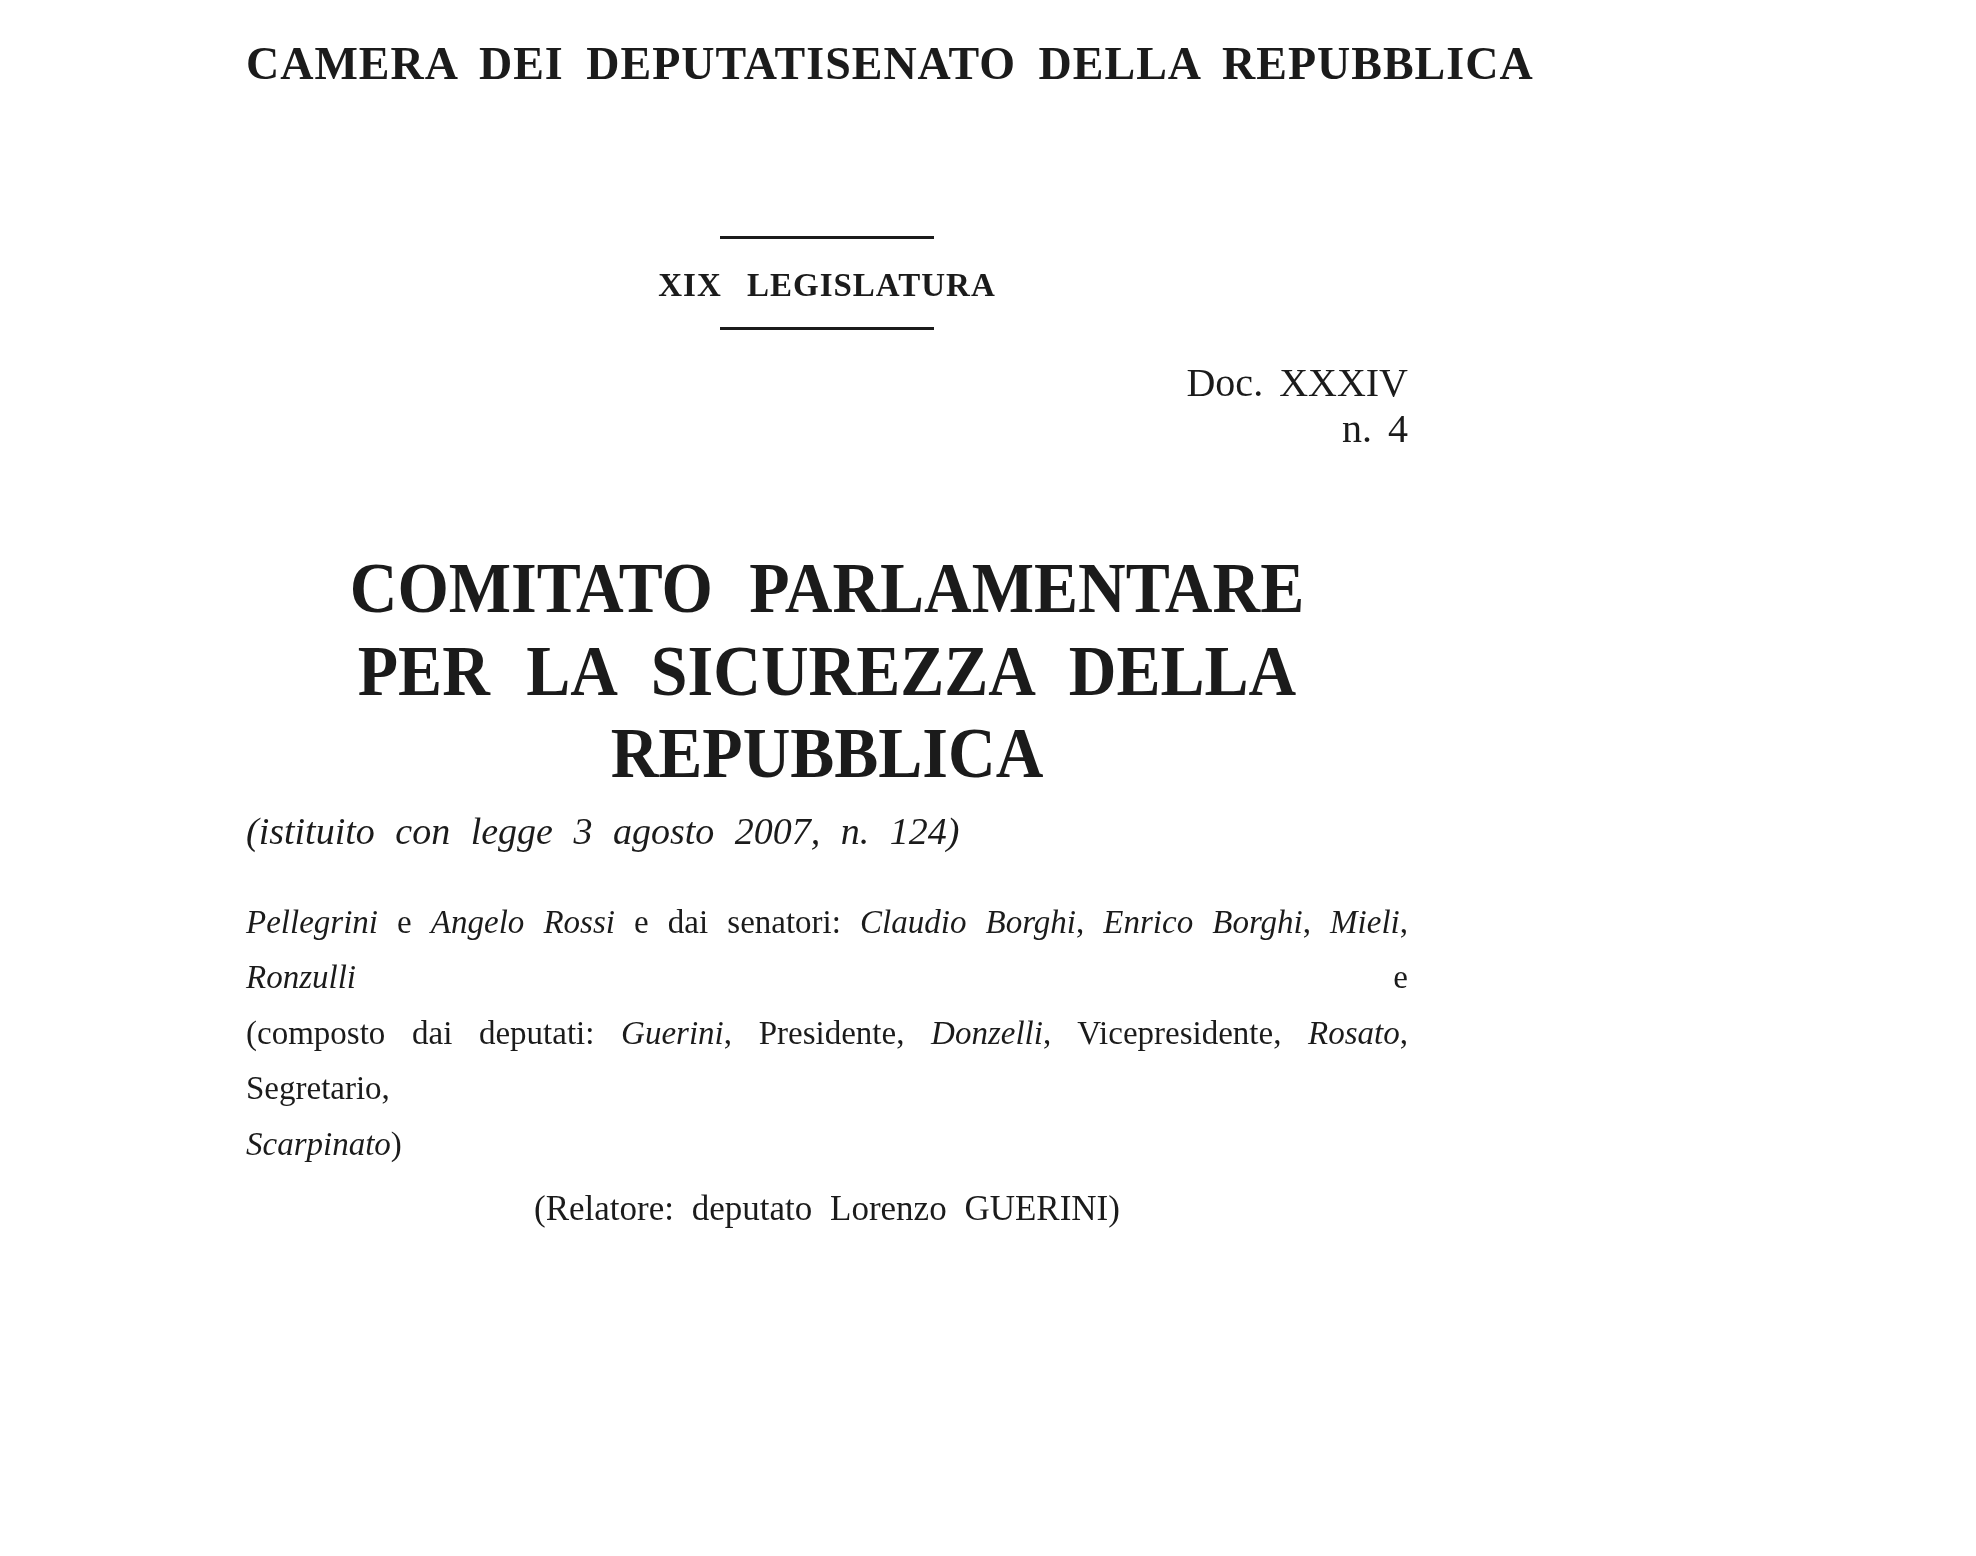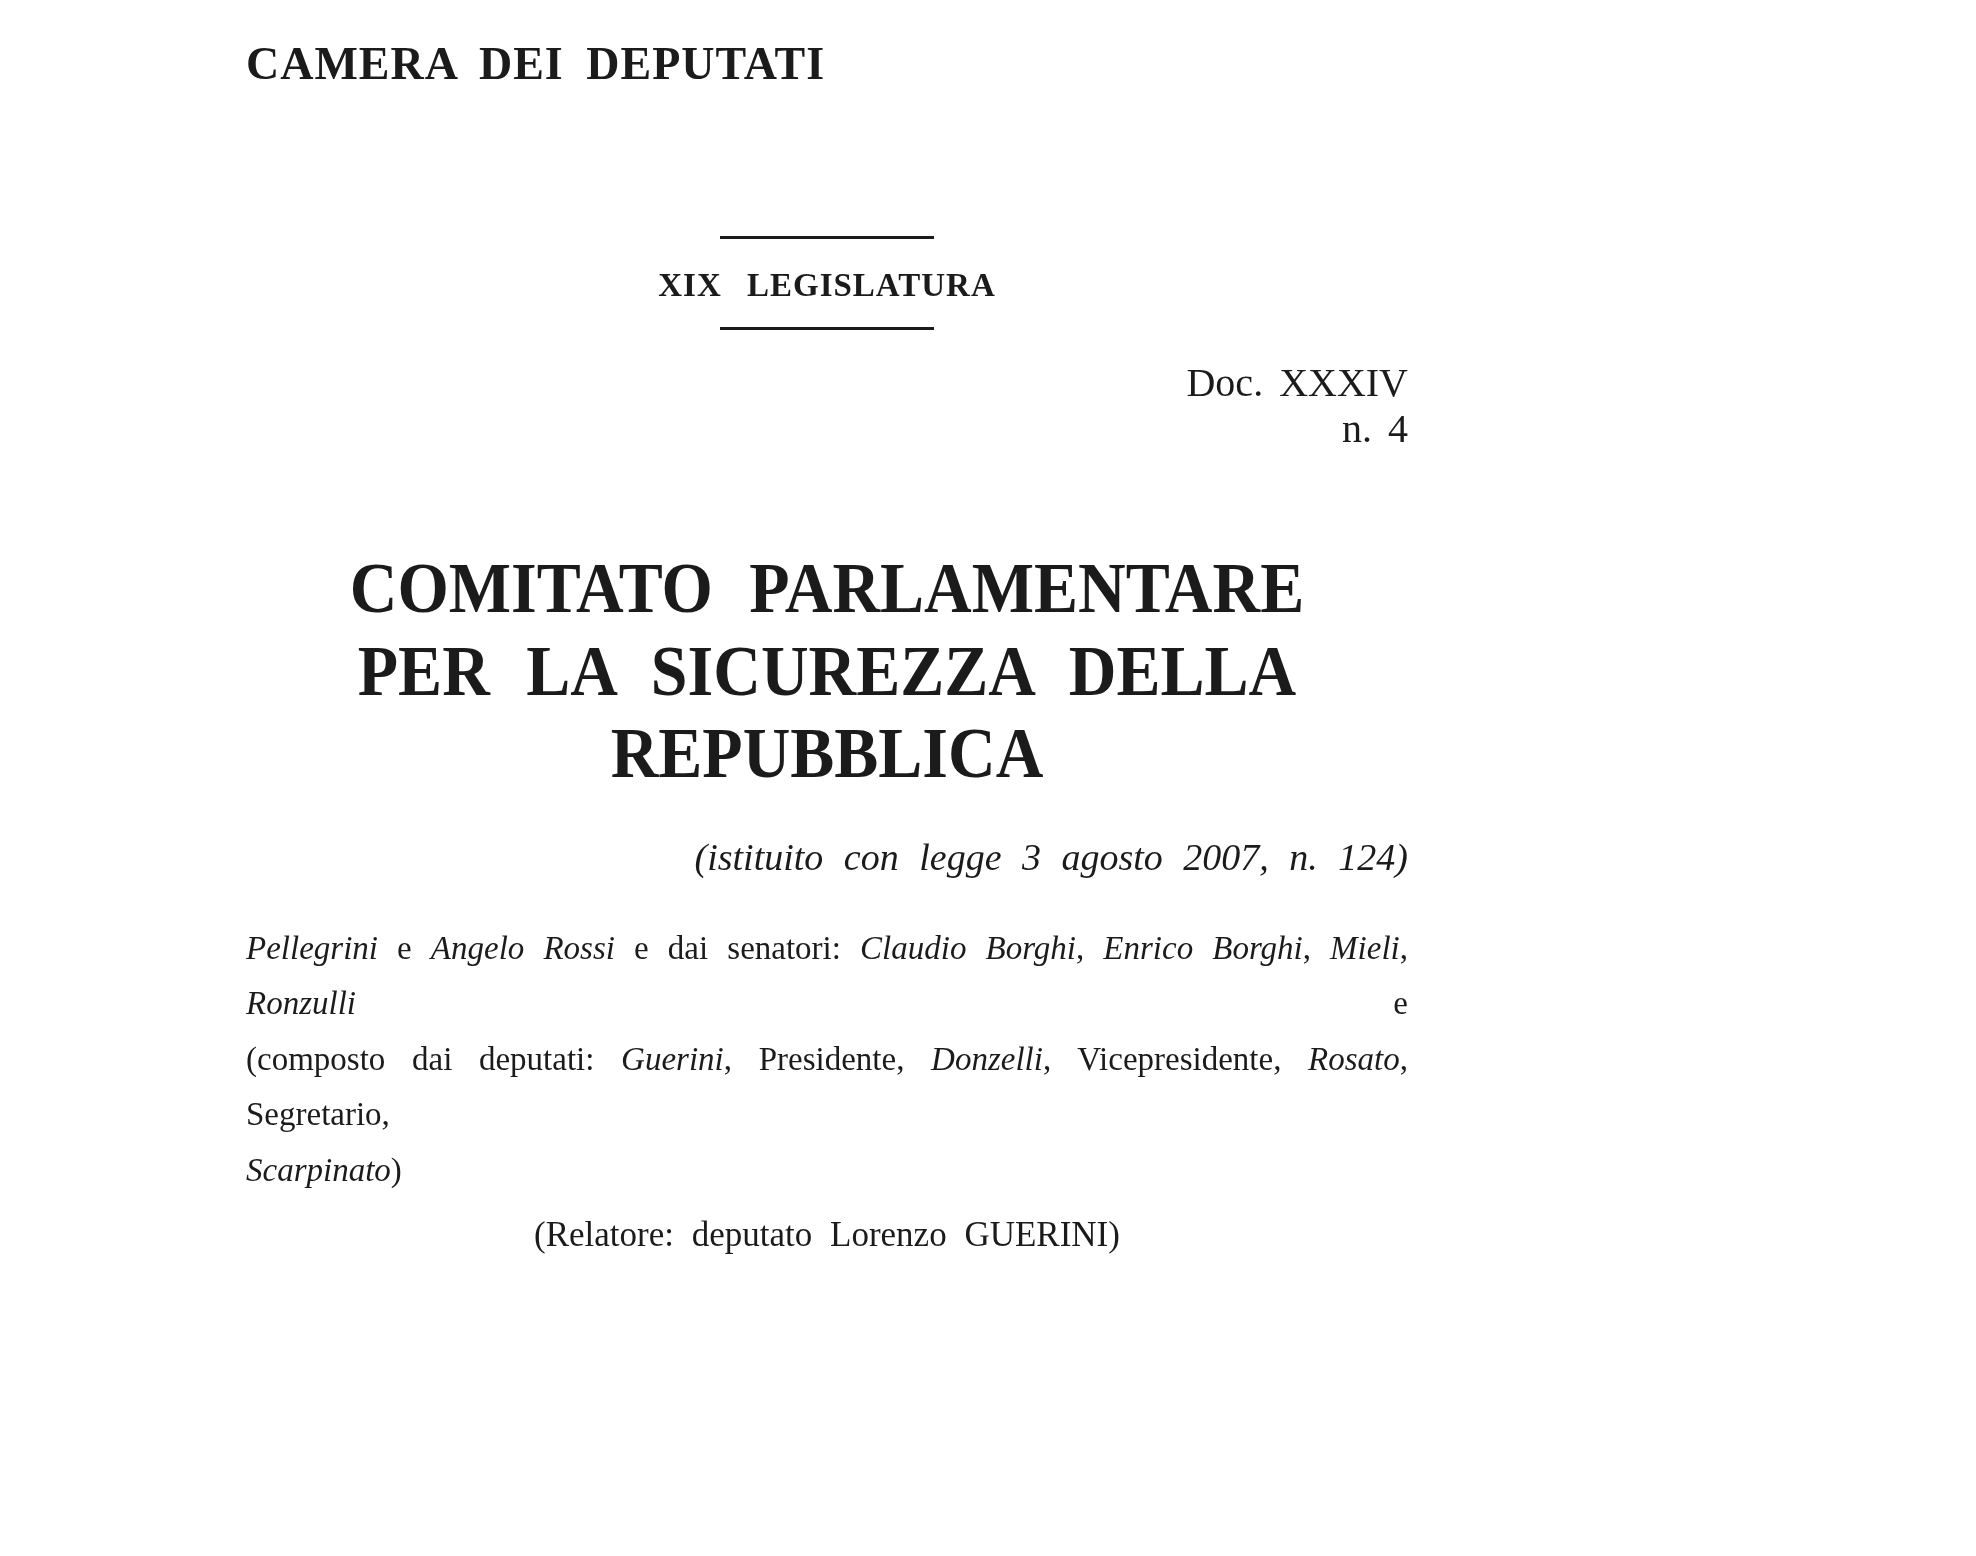--- a/index.html
+++ b/index.html
@@ -64,22 +64,22 @@
     text-align: center;
     font-size: 66px;
     font-weight: bold;
     line-height: 1.16;
     word-spacing: 20px;
     letter-spacing: 0px;
     transform: scaleY(1.08);
     transform-origin: 50% 50%;
   }
   .subtitle {
-    margin-top: 52px;
-    text-align: right;
+    margin-top: 26px;
+    text-align: left;
     font-style: italic;
     font-size: 38px;
     word-spacing: 11px;
     line-height: 1.1;
   }
   
   .composition {
     margin-top: 42px;
     font-size: 33px;
     line-height: 1.68;
@@ -113,20 +113,21 @@
     line-height: 1.2;
   }
 </style>
 </head>
 <body>
 
 <div class="page">
 
   <div class="masthead">
     <div class="chamber">CAMERA DEI DEPUTATI</div>
+    <div class="chamber">SENATO DELLA REPUBBLICA</div>
   </div>
 
   <div class="rule rule-top"></div>
 
   <div class="legislatura">XIX LEGISLATURA</div>
 
   <div class="rule rule-bottom"></div>
 
   <div class="docref">
     <div class="docline">

